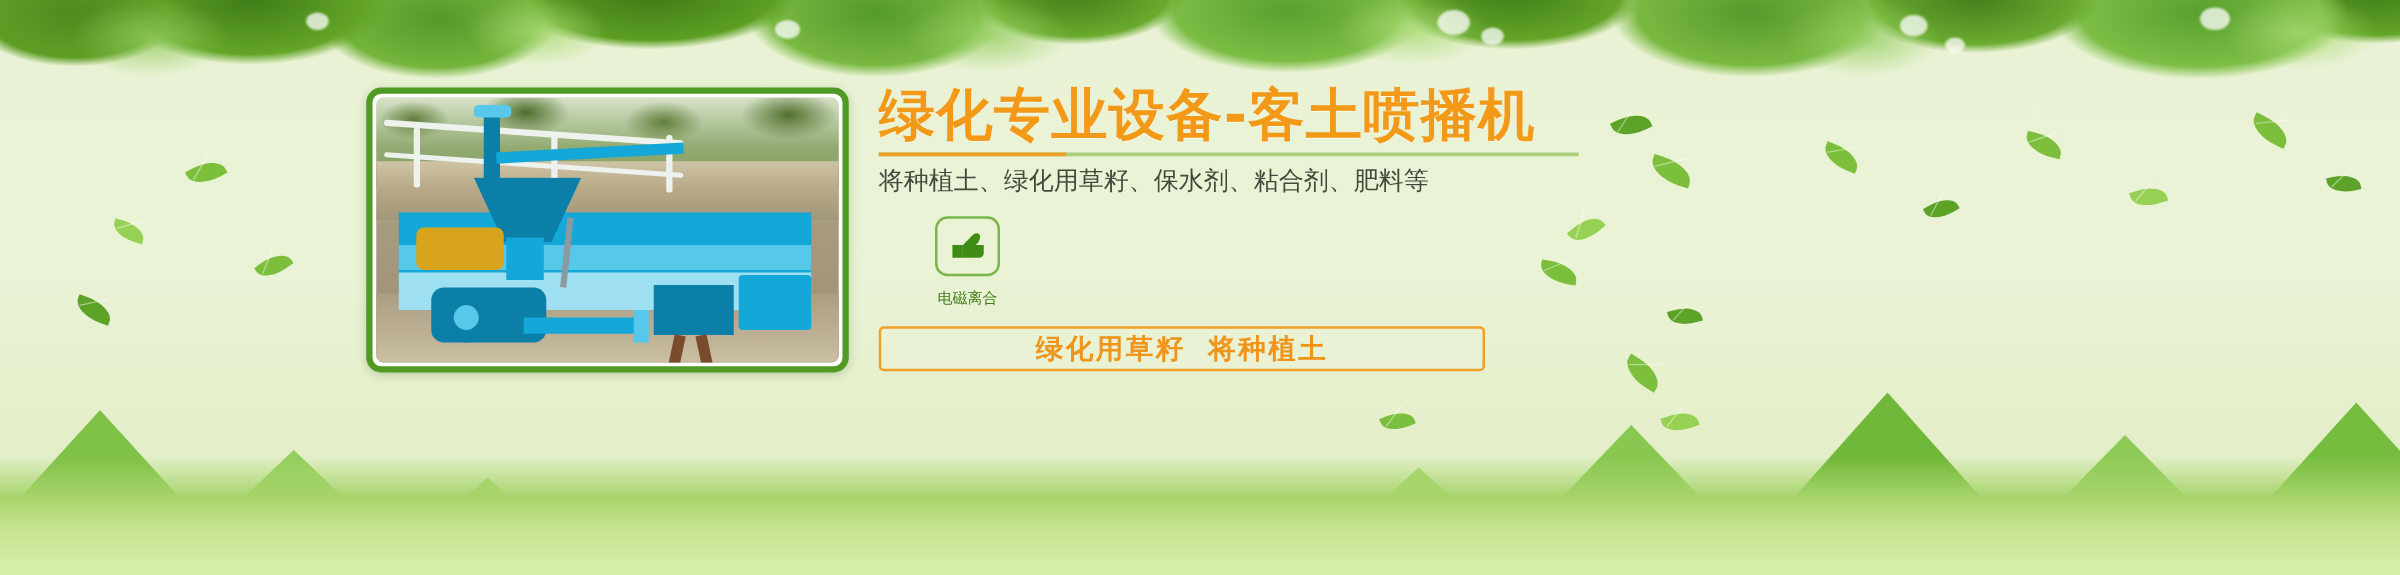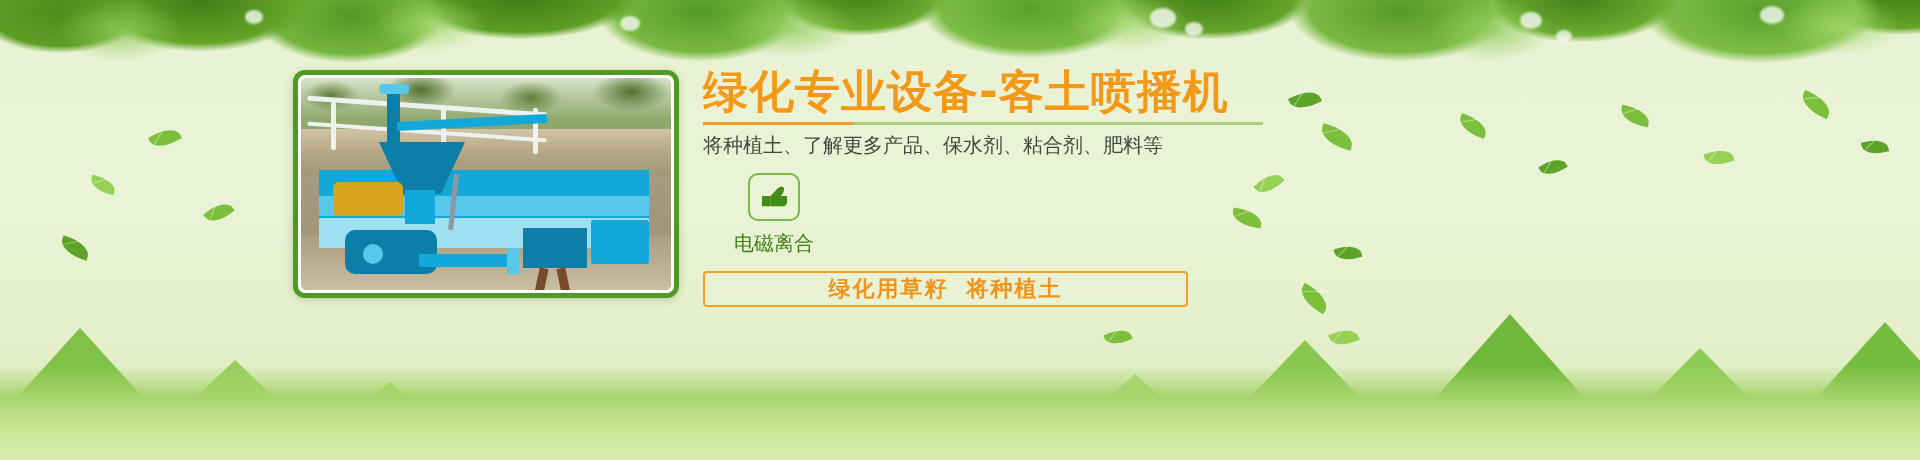--- a/index.html
+++ b/index.html
@@ -83,21 +83,21 @@
     font-weight:bold;color:#f29a18;letter-spacing:1px;white-space:nowrap;
     text-shadow:0 1px 0 rgba(255,255,255,.6);}
   .divider{margin-top:4px;width:560px;height:3px;position:relative;background:#a9cf7e;}
   .divider i{position:absolute;left:0;top:0;width:150px;height:3px;background:#f0a028;display:block;}
   .sub{margin-top:7px;font-size:20px;line-height:27px;color:#3f4a3c;white-space:nowrap;}
 
   .features{margin-top:14px;display:flex;align-items:flex-start;}
   .feat{display:flex;flex-direction:column;align-items:center;}
   .feat-ico{width:48px;height:44px;border:2px solid #7ab64a;border-radius:10px;
     display:flex;align-items:center;justify-content:center;background:transparent;}
-  .feat-label{margin-top:9px;font-size:20px;color:#3f7d18;white-space:nowrap;}
+  .feat-label{margin-top:9px;font-size:12px;color:#3f7d18;white-space:nowrap;}
 
   .cta{margin-top:14px;display:flex;align-items:stretch;border:2px solid #f0a028;border-radius:4px;
     width:485px;height:36px;box-sizing:border-box;overflow:hidden;background:rgba(255,255,255,.12);}
   .cta-text{flex:1;display:flex;align-items:center;justify-content:center;gap:18px;
     font-size:22px;font-weight:bold;color:#f0941a;letter-spacing:2px;}
   .cta-btn{width:188px;background:#f0a028;display:flex;align-items:center;justify-content:center;
     font-size:21px;font-weight:bold;color:#ffffff;letter-spacing:1px;}
 </style>
 </head>
 <body>
@@ -184,21 +184,21 @@
   </div>
 
   <div class="content">
 
     <div class="title">绿化专业设备-客土喷播机</div>
 
     <div class="divider">
         <i></i>
       </div>
 
-    <div class="sub">将种植土、了解更多产品、保水剂、粘合剂、肥料等</div>
+    <div class="sub">将种植土、绿化用草籽、保水剂、粘合剂、肥料等</div>
 
     <div class="features">
 
       <div class="feat" style="width:142px;">
         <div class="feat-ico">
           <svg width="30" height="26" viewBox="0 0 32 28">
             <path d="M3 13 L12 13 L12 24 L3 24 Z" fill="#3f8c14"></path>
             <path d="M12 13 C12 13 14 11 17 8 C20 5 22 2 25 3 C28 4 27 8 25 11 L23 13 L30 13 L30 20 C30 22 28 24 26 24 L12 24 Z" fill="#3f8c14"></path>
           </svg>
         </div>

